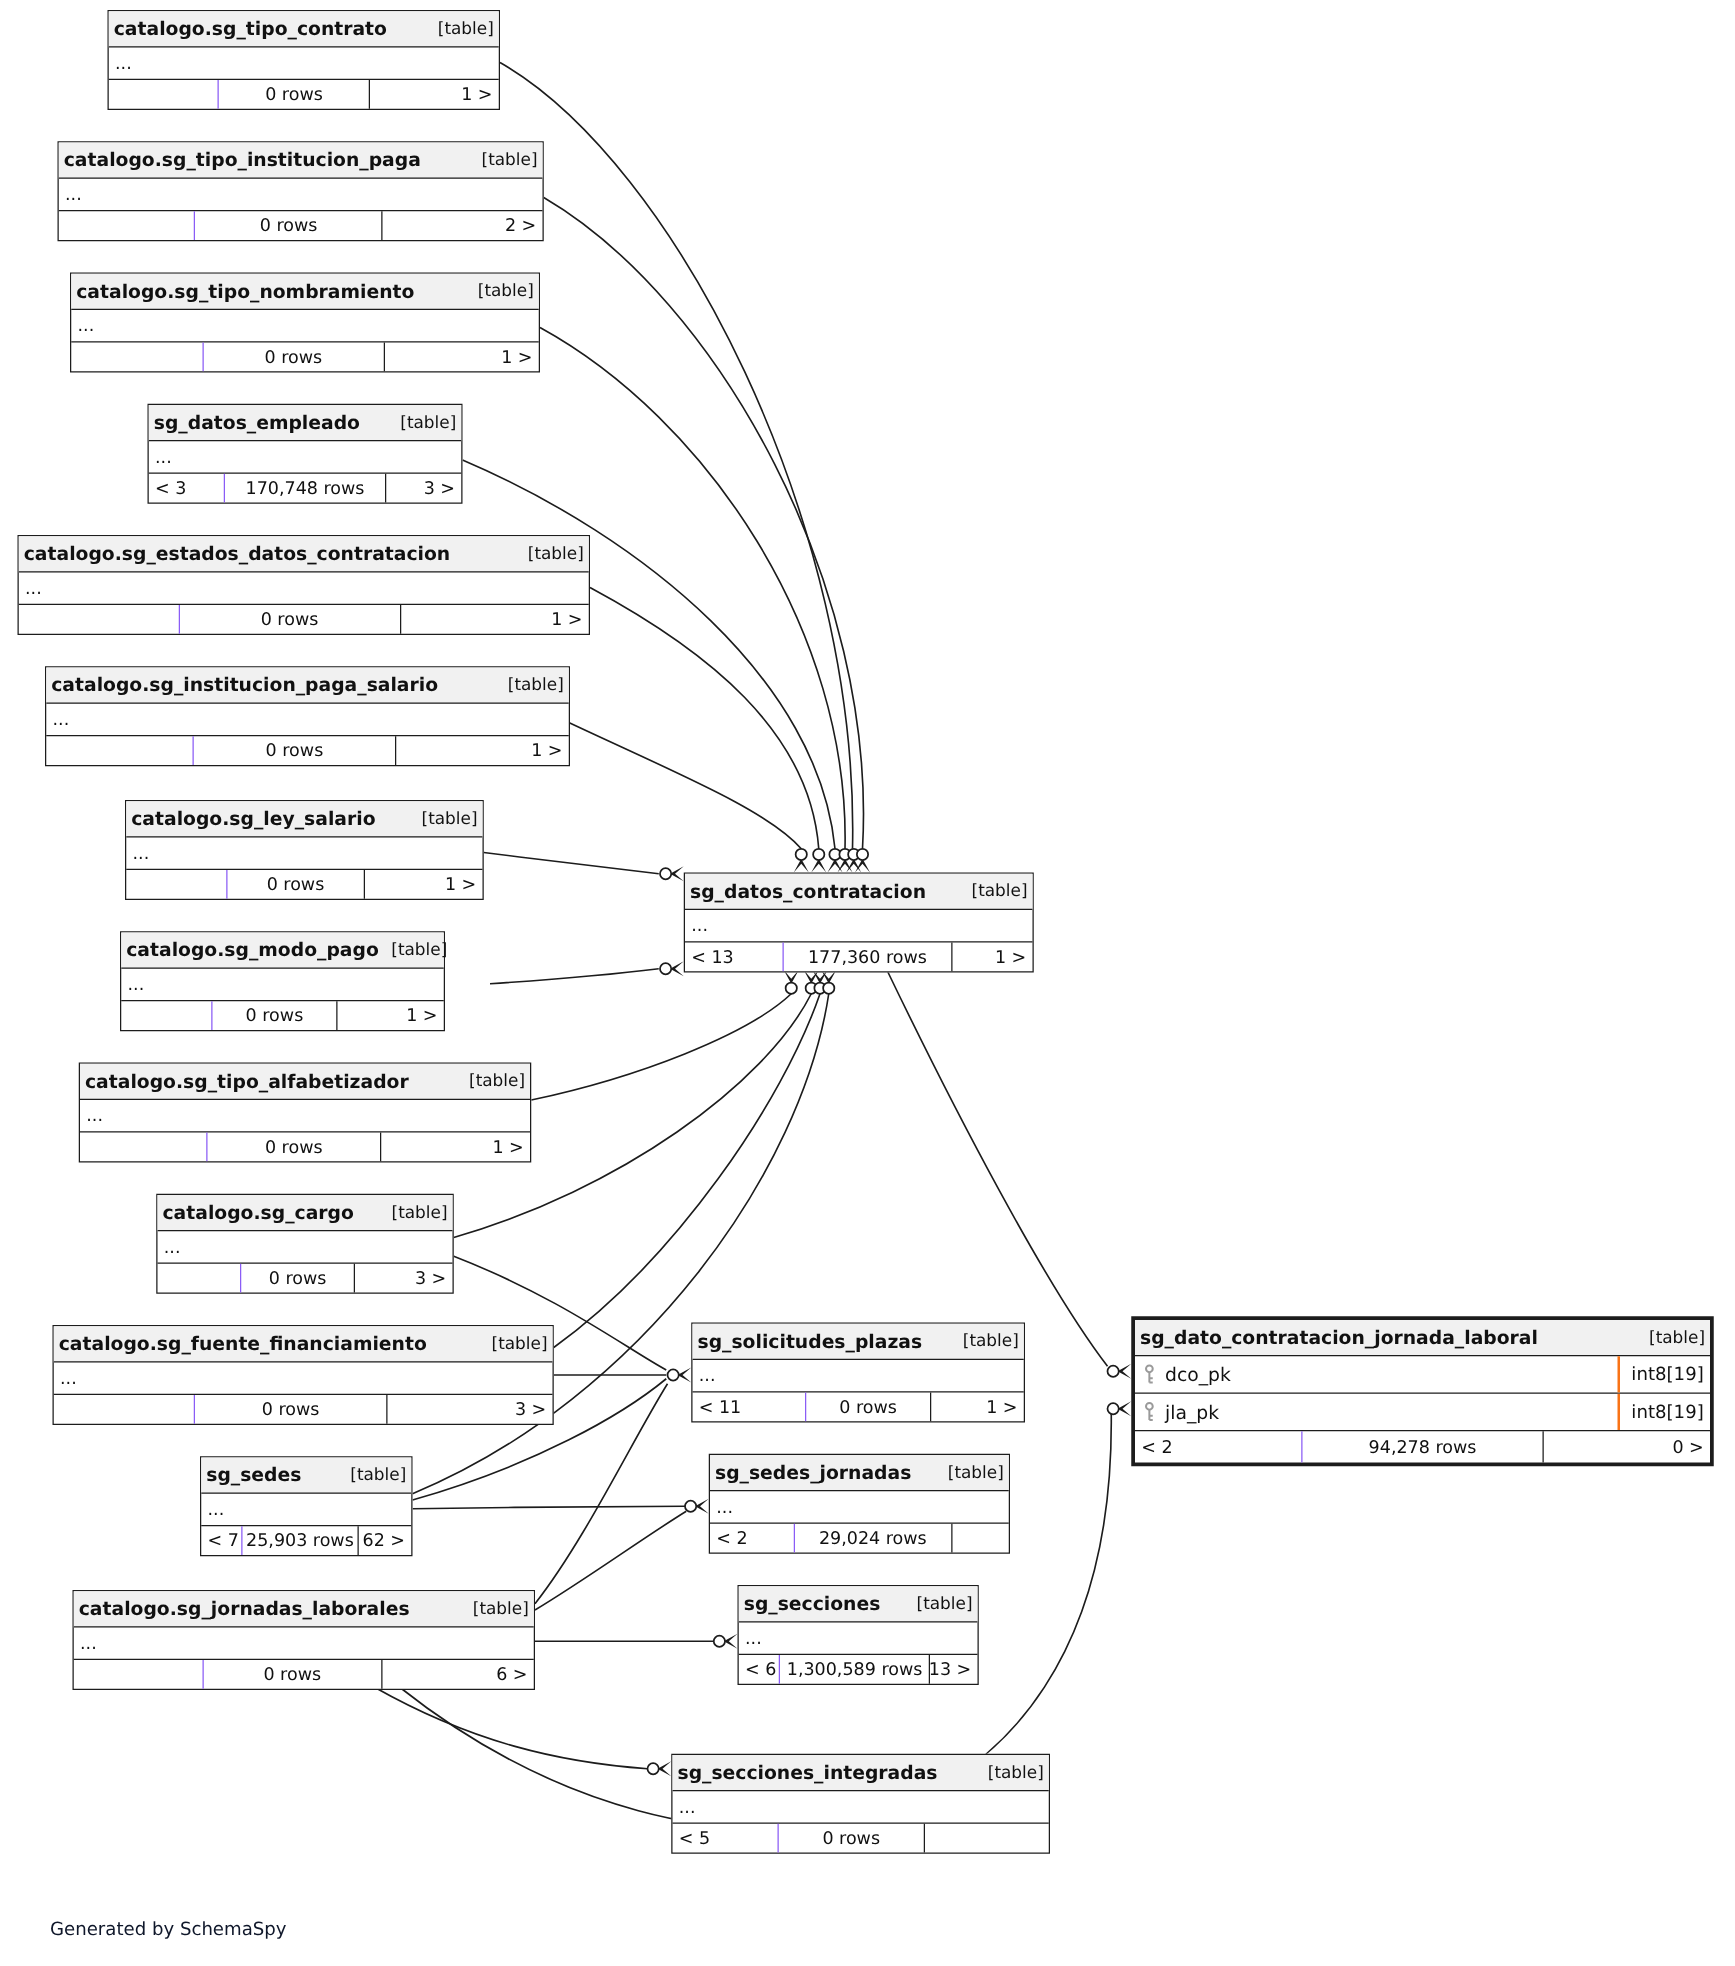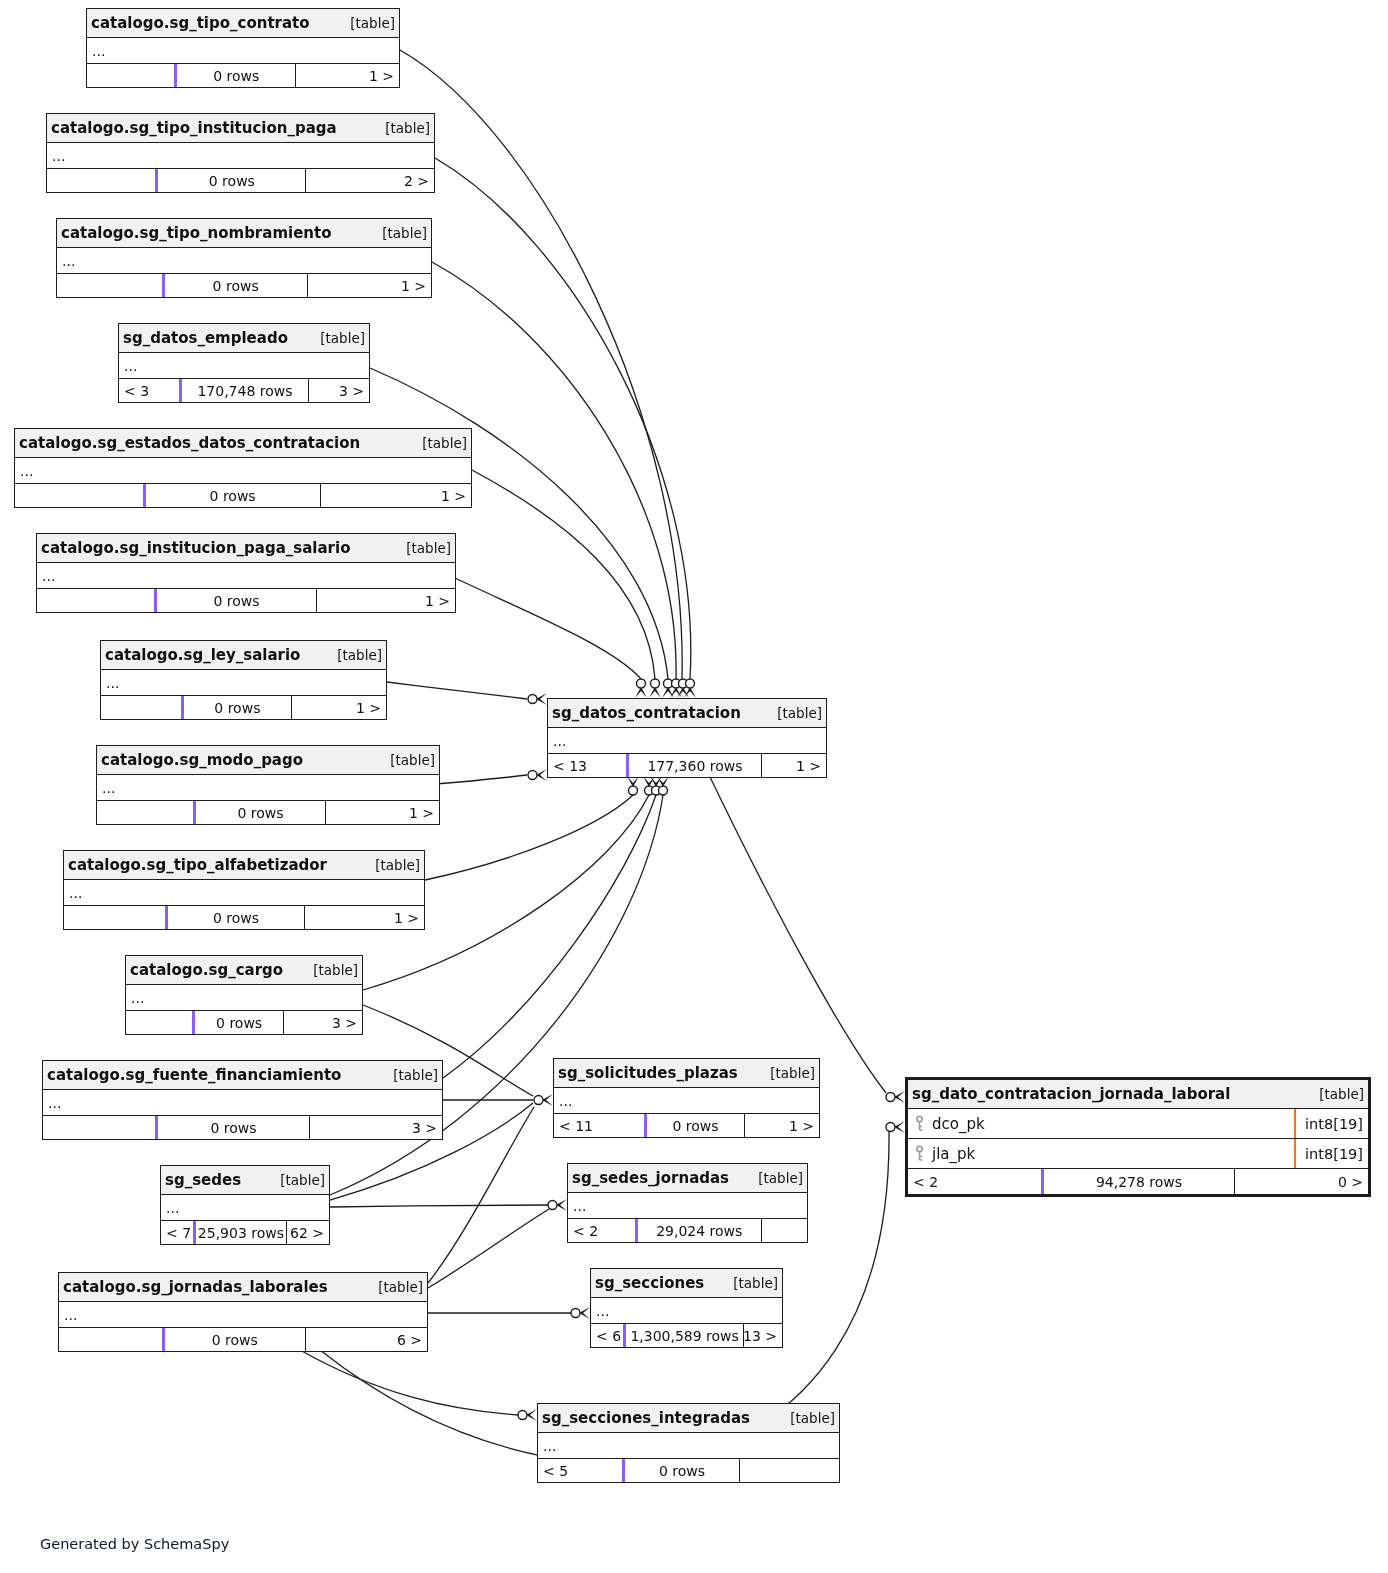--- a/index.html
+++ b/index.html
@@ -10,43 +10,43 @@
 
   .tbox{position:absolute;background:#fff;border:1.4px solid #1c1c1c;box-sizing:border-box;cursor:pointer;}
   .thead{height:29px;display:flex;align-items:center;justify-content:space-between;
          background:#f1f1f1;border-bottom:1.4px solid #1c1c1c;padding:0 4px;box-sizing:border-box;}
   .tname{font-weight:bold;font-size:15px;white-space:nowrap;}
   .ttag{font-size:13.5px;margin-left:10px;white-space:nowrap;}
   .tdots{height:25px;font-size:14px;padding:0 5px;display:flex;align-items:center;box-sizing:border-box;}
   .tfoot{height:24px;display:flex;border-top:1px solid #1c1c1c;font-size:14px;box-sizing:border-box;}
   .fl,.fc,.fr{display:flex;align-items:center;white-space:nowrap;box-sizing:border-box;overflow:hidden;}
   .fl{padding-left:5px;flex:0 0 28%;}
-  .fc{justify-content:center;flex:1;border-left:3px solid #8b5cf6;border-right:1px solid #1c1c1c;}
+  .fc{justify-content:center;flex:1;border-left:1px solid #8b5cf6;border-right:1px solid #1c1c1c;}
   .fr{justify-content:flex-end;padding-right:5px;flex:0 0 33%;}
 
   
   .p0{left:86px;top:8px;width:314px;}
   .p1{left:46px;top:113px;width:389px;}
   .p2{left:56px;top:218px;width:376px;}
   .p3{left:118px;top:323px;width:252px;}
   .p4{left:14px;top:428px;width:458px;}
   .p5{left:36px;top:533px;width:420px;}
   .p6{left:100px;top:640px;width:287px;}
-  .p7{left:96px;top:745px;width:344px;text-align:right;}
+  .p7{left:96px;top:745px;width:260px;text-align:right;}
   .p8{left:63px;top:850px;width:362px;}
   .p9{left:125px;top:955px;width:238px;}
   .p10{left:42px;top:1060px;width:401px;}
   .p11{left:160px;top:1165px;width:170px;}
   .p12{left:58px;top:1272px;width:370px;}
   .p13{left:547px;top:698px;width:280px;}
   .p14{left:553px;top:1058px;width:267px;}
   .p15{left:567px;top:1163px;width:241px;}
   .p16{left:590px;top:1268px;width:193px;}
   .p17{left:537px;top:1375px;width:303px;margin-top:28px;}
-  .p18{left:905px;top:1053px;width:466px;border-width:3px;margin-top:24px;}
+  .p18{left:905px;top:1053px;width:466px;border-width:3px;}
 
   
   .p3 .fl{flex-basis:24%;} .p3 .fr{flex-basis:24%;}
   .p11 .fl{flex-basis:19%;} .p11 .fr{flex-basis:25%;}
   .p13 .fl{flex-basis:28%;} .p13 .fr{flex-basis:23%;}
   .p14 .fl{flex-basis:34%;} .p14 .fr{flex-basis:28%;}
   .p15 .fl{flex-basis:28%;} .p15 .fr{flex-basis:19%;}
   .p16 .fl{flex-basis:17%;} .p16 .fr{flex-basis:20%;}
   .p18 .fl{flex-basis:29%;} .p18 .fr{flex-basis:29%;}
 

